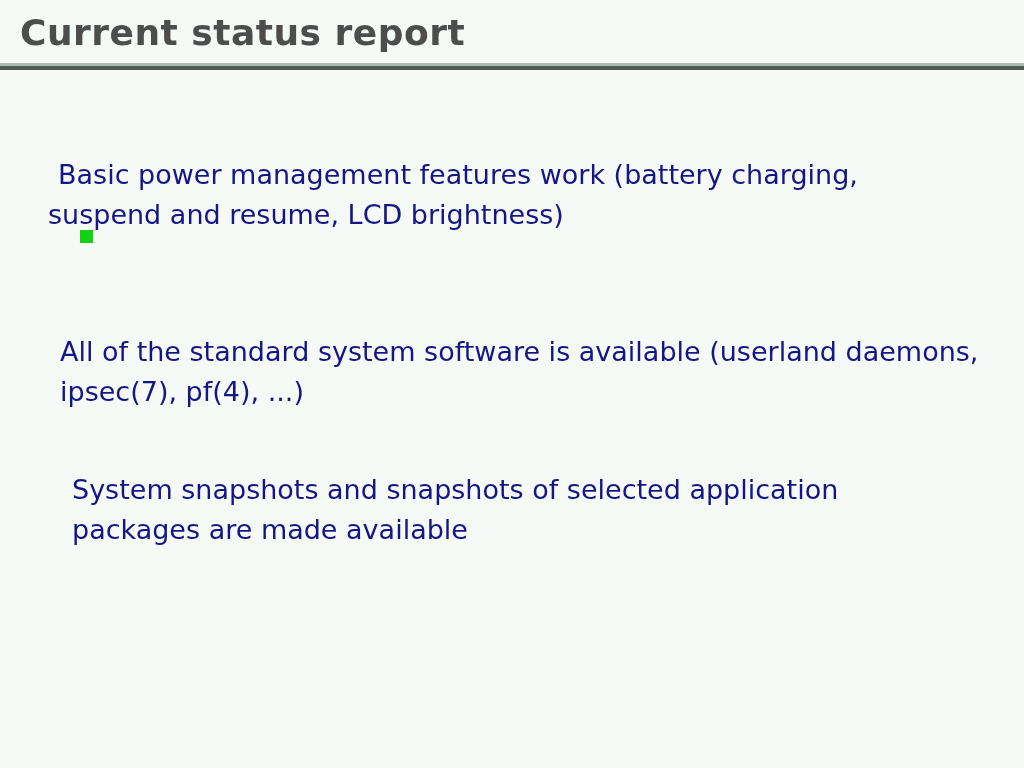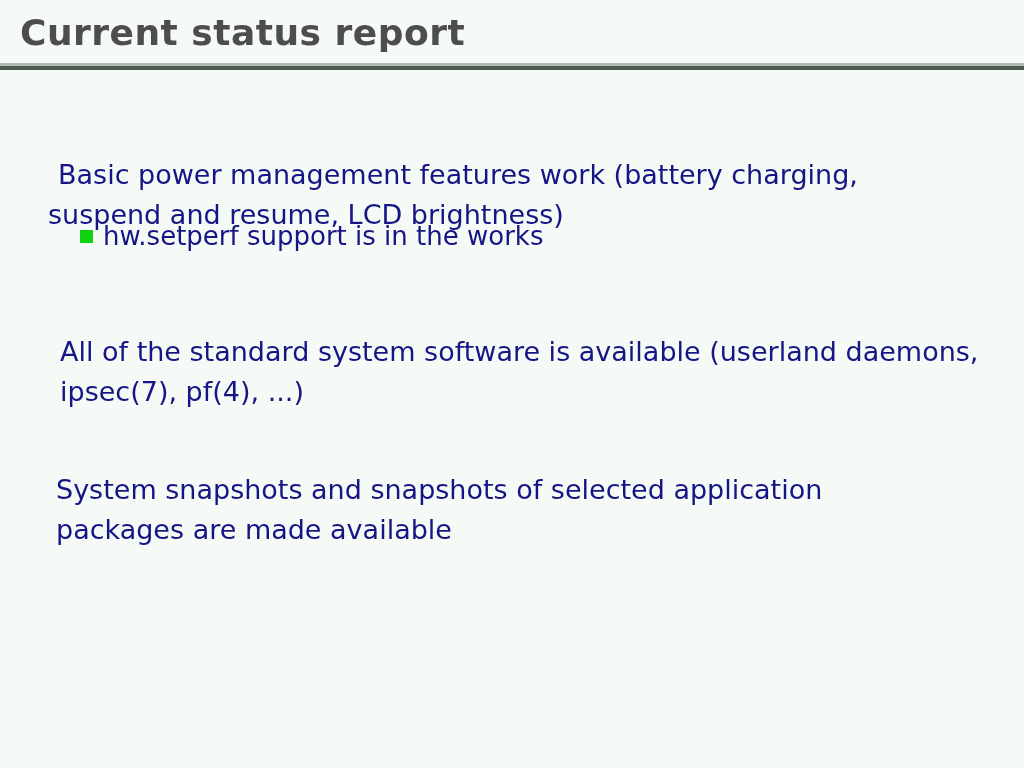--- a/index.html
+++ b/index.html
@@ -121,21 +121,21 @@
     white-space: nowrap;
   }
 
   .para-2 {
     left: 60px;
     top: 234px;
     width: 920px;
   }
 
   .para-3 {
-    left: 56px;
+    left: 72px;
     top: 372px;
     width: 900px;
   }
 </style>
 </head>
 <body>
 
 <div class="slide">
 
   <div class="slide-header">
@@ -146,21 +146,20 @@
       <div class="rule-dark"></div>
     </div>
   </div>
 
   <div class="slide-body">
 
     <p class="para para-1">Basic power management features work (battery charging, suspend and resume, LCD brightness)</p>
 
     <div class="sub-bullet">
       <span class="bullet-square"></span>
-      <span class="bullet-text">hw.setperf support is in the works</span>
     </div>
 
     <p class="para para-2">All of the standard system software is available (userland daemons, ipsec(7), pf(4), ...)</p>
 
     <p class="para para-3">System snapshots and snapshots of selected application packages are made available</p>
 
   </div>
 </div>
 
 </body></html>

